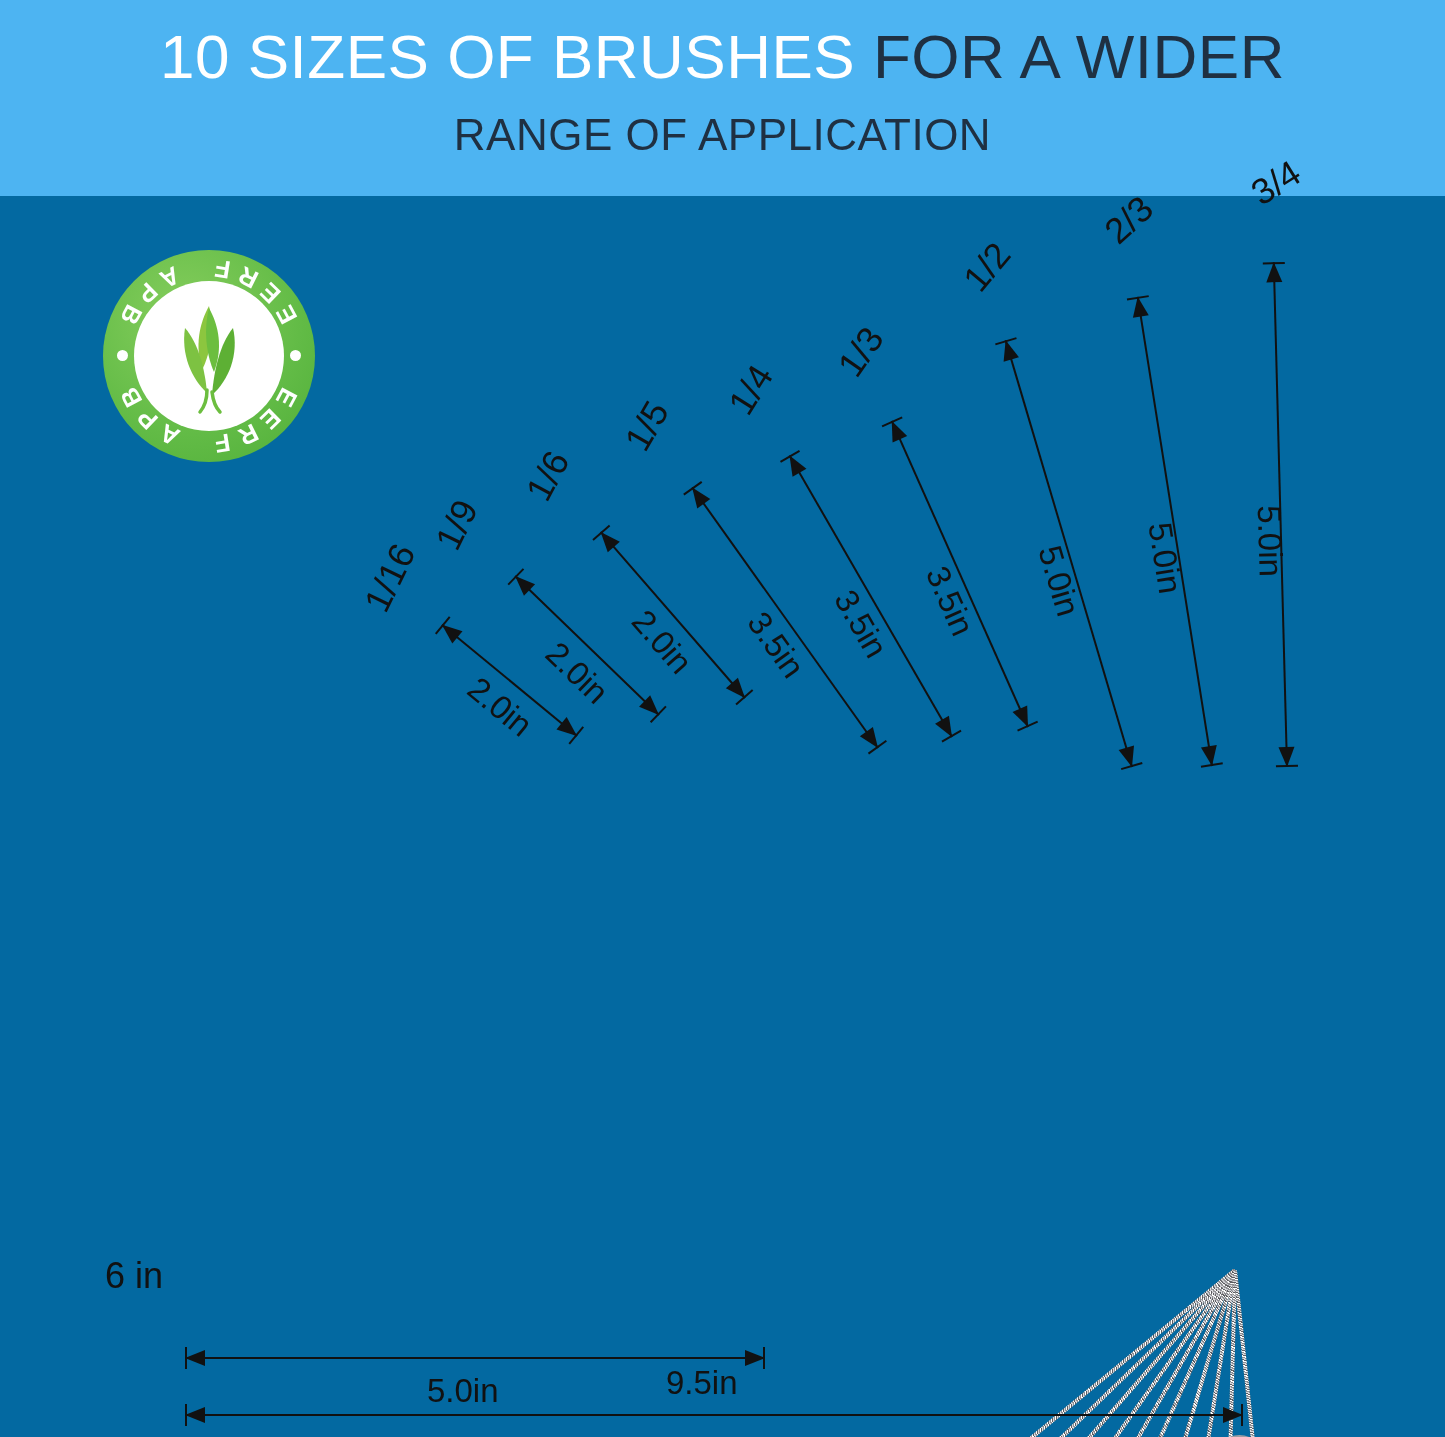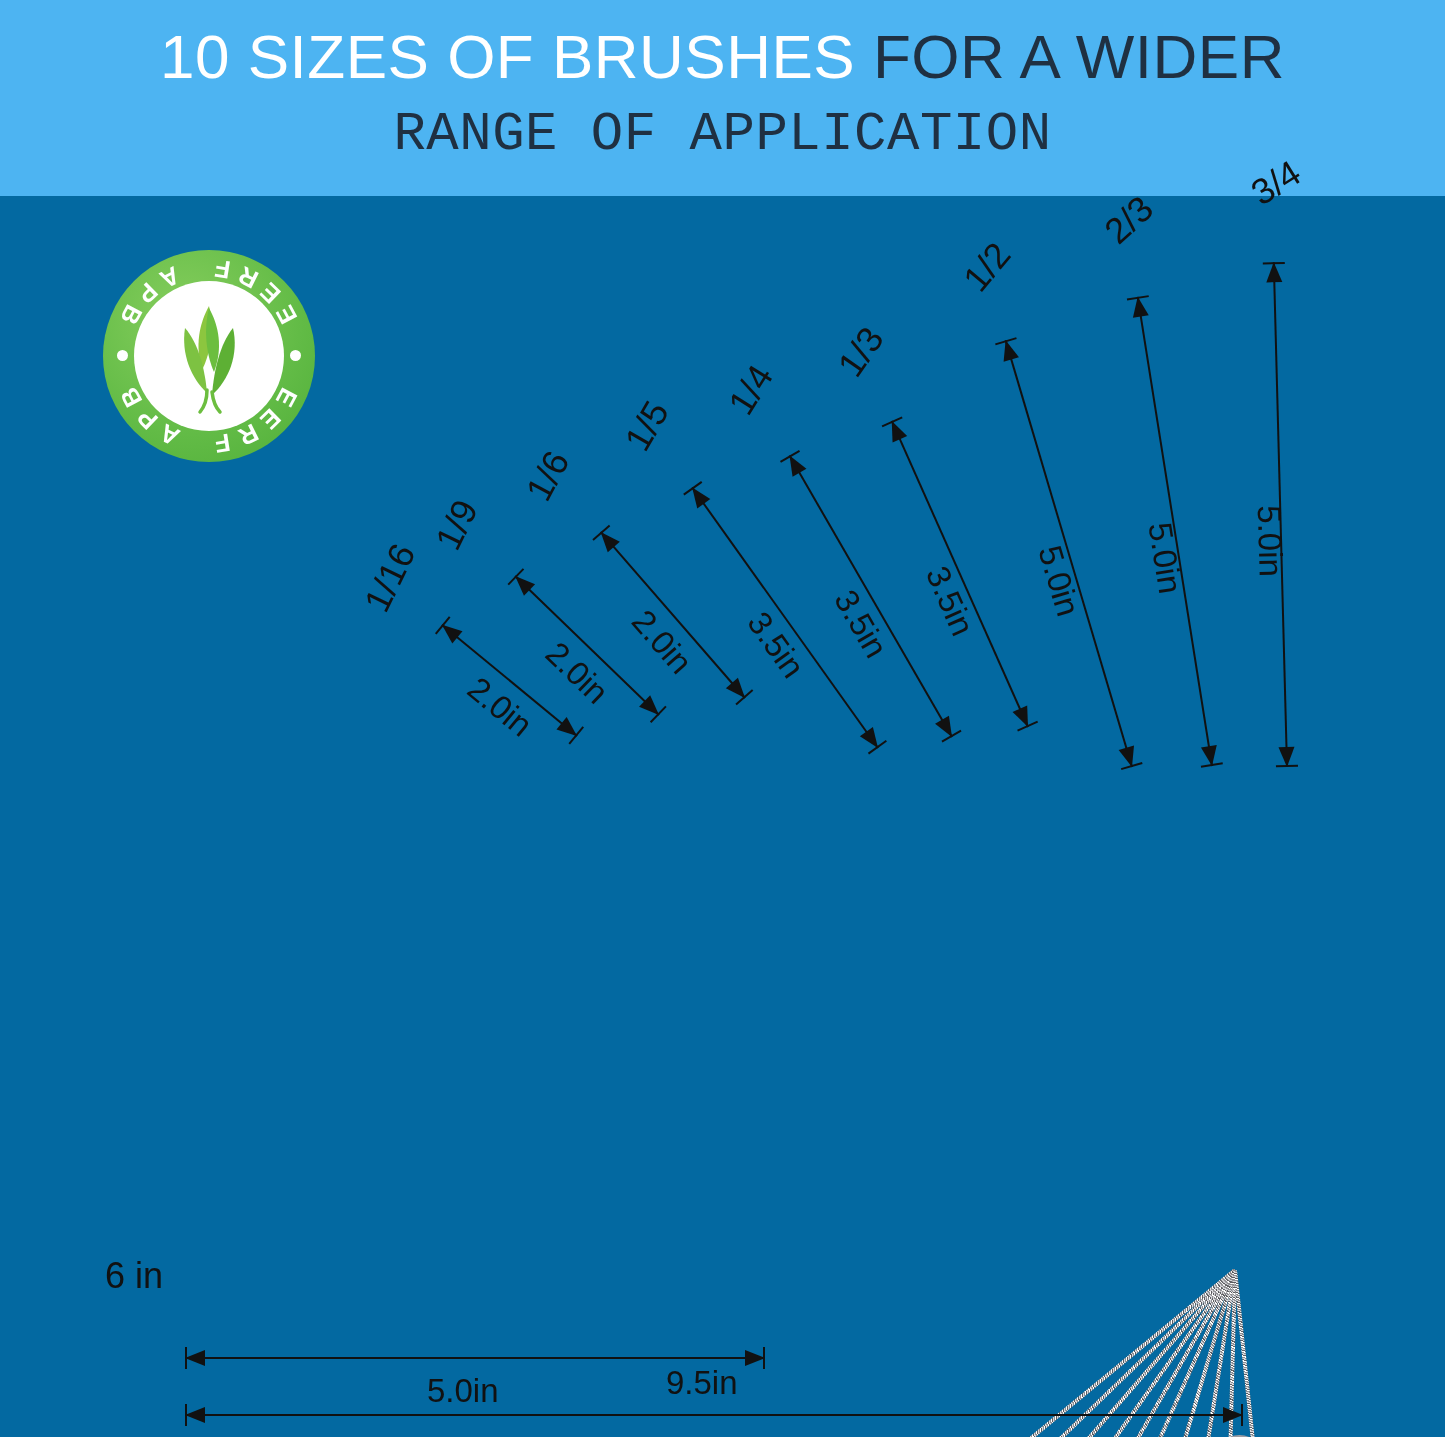--- a/index.html
+++ b/index.html
@@ -36,24 +36,23 @@
     letter-spacing: 0.5px;
     white-space: nowrap;
   }
   #hdr-line1 {
     top: 22px;
     font-size: 62px;
     line-height: 70px;
   }
   #hdr-line2 {
     top: 100px;
-    font-size: 54px;
+    font-size: 44px;
     line-height: 70px;
     color: #1f3042;
-    font-family: Liberation Mono, monospace;
   }
   .hdr-white { color: #ffffff; }
   .hdr-dark  { color: #1f3042; }
 
   
   #bpa-badge {
     position: absolute;
     left: 103px;
     top: 250px;
     width: 212px;

